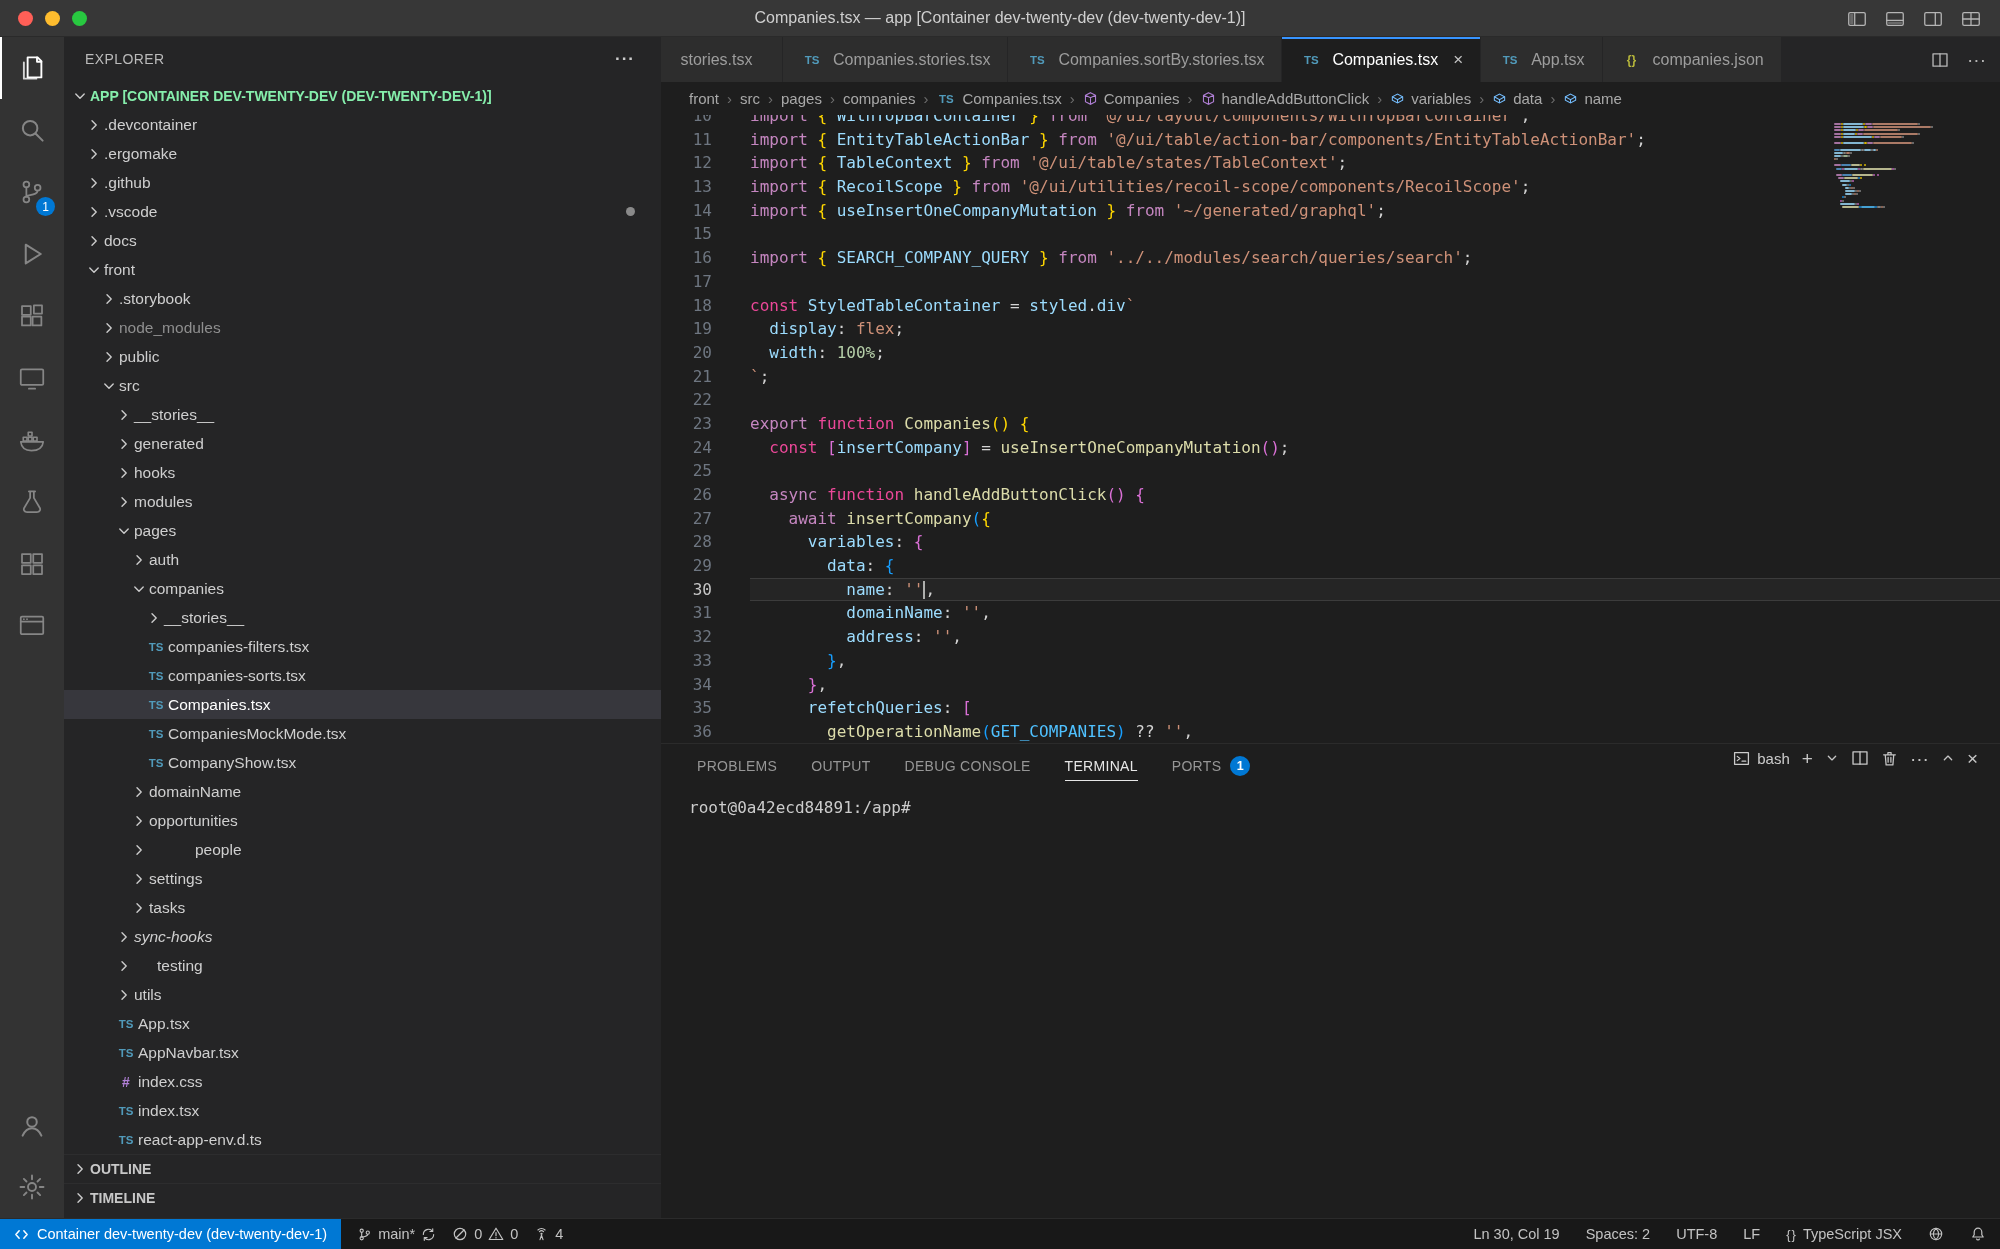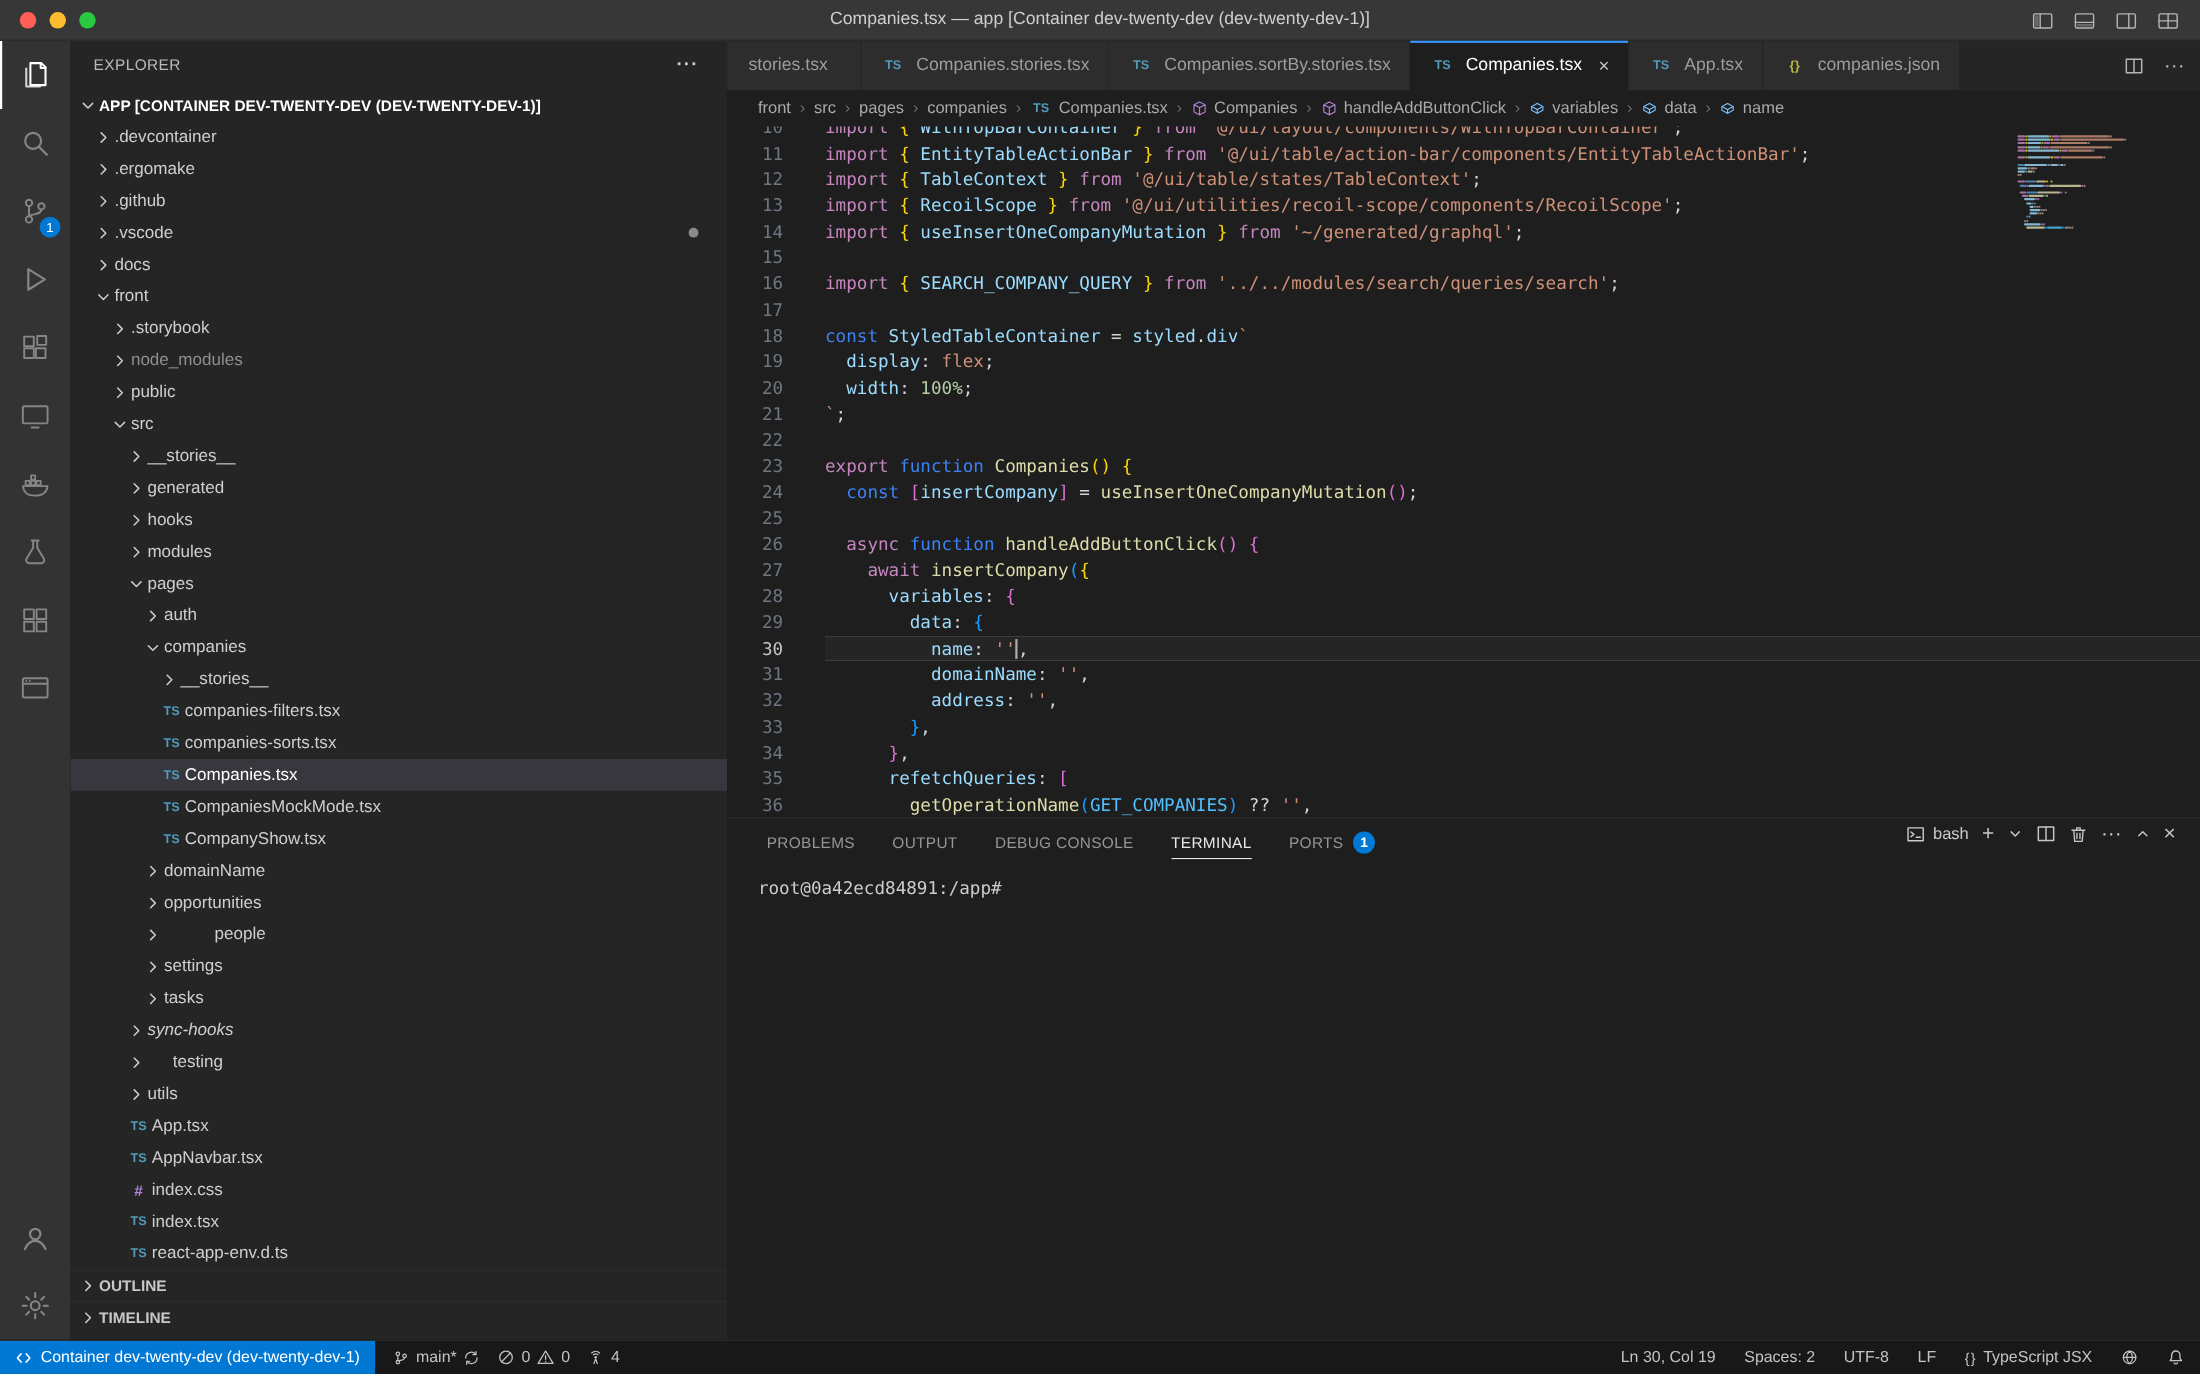--- a/index.html
+++ b/index.html
@@ -16,21 +16,21 @@
   .workbench{flex:1;display:flex;min-height:0}
   .activitybar{width:64px;background:#333333;display:flex;flex-direction:column;align-items:stretch;flex:none}
   .ab-item{width:64px;height:62px;display:flex;align-items:center;justify-content:center;color:#868686;position:relative;cursor:pointer}
   .ab-item.active{color:#ffffff;box-shadow:inset 2px 0 0 #ffffff}
   .ab-badge{position:absolute;right:9px;bottom:7px;min-width:19px;height:19px;border-radius:10px;background:#0078d4;color:#fff;font-size:12px;display:flex;align-items:center;justify-content:center;padding:0 4px}
   .ab-spacer{margin-top:auto}
   
   .sidebar{width:597px;background:#252526;flex:none;display:flex;flex-direction:column;overflow:hidden}
   .sb-title{height:44px;flex:none;display:flex;align-items:center;justify-content:space-between;padding:0 26px 0 21px;font-size:14px;color:#bbbbbb;letter-spacing:.4px}
   .more-btn{color:#cccccc;font-size:17px;font-weight:bold;letter-spacing:1px;cursor:pointer}
-  .sb-root{height:29px;flex:none;display:flex;align-items:center;font-weight:bold;font-size:14px;color:#ffffff;padding-left:6px;cursor:pointer}
+  .sb-root{height:29px;flex:none;display:flex;align-items:center;font-weight:bold;font-size:14px;color:#86efac;padding-left:6px;cursor:pointer}
   .chev-slot{width:20px;height:20px;display:flex;align-items:center;justify-content:center;flex:none;color:#cccccc}
   .tree{flex:none}
   .tree-row{height:29px;display:flex;align-items:center;font-size:15.5px;cursor:pointer;position:relative;color:#cfcfcf}
   .tree-row.selected{background:#37373d;color:#ffffff}
   .tree-row.dim .tree-label{color:#8f8f8f}
   .tree-label{white-space:nowrap}
   .file-ico{width:24px;flex:none;text-align:center;font-weight:bold;font-size:11.5px;font-family:"Liberation Sans",sans-serif}
   .ico-ts{color:#519aba}.ico-css{color:#b180d7;font-size:14px}.ico-json{color:#b7b73b;font-size:12px}
   .mod-dot{position:absolute;right:26px;width:9px;height:9px;border-radius:50%;background:#8a8a8a}
   .sb-section{height:29px;flex:none;display:flex;align-items:center;font-weight:bold;font-size:14px;color:#c8c8c8;border-top:1px solid #2d2d2e;padding-left:6px;cursor:pointer}
@@ -48,21 +48,21 @@
   .bc-sep{color:#6e6e6e}
   .bc-item{display:flex;align-items:center;gap:6px;cursor:pointer}
   
   .editor{flex:1;position:relative;overflow:hidden;font-family:"DejaVu Sans Mono",monospace;font-size:16px}
   .code-scroll{margin-top:-11px}
   .code-line{display:flex;height:23.7px;line-height:23.7px}
   .ln{width:89px;padding-right:38px;text-align:right;color:#6e7681;flex:none}
   .code-line.current .ln{color:#c6c6c6}
   .lc{flex:1;white-space:pre}
   .code-line.current .lc{background:rgba(255,255,255,.035);box-shadow:inset 0 1px 0 #3c3c3c, inset 0 -1px 0 #3c3c3c}
-  .kw{color:#C586C0}.kb{color:#3b82f6}.id{color:#9CDCFE}.fn{color:#DCDCAA}.st{color:#CE9178}
+  .kw{color:#C586C0}.kb{color:#ec4899}.id{color:#9CDCFE}.fn{color:#DCDCAA}.st{color:#CE9178}
   .nu{color:#B5CEA8}.pl{color:#D4D4D4}.b1{color:#FFD700}.b2{color:#DA70D6}.b3{color:#179FFF}.cs{color:#4FC1FF}
   .cursor{display:inline-block;width:2px;height:18px;background:#aeafad;vertical-align:middle}
   .minimap{position:absolute;top:4px;right:14px;width:152px;padding-top:4px}
   .mm-line{height:2px;margin-bottom:1.2px;display:flex}
   .mm-line span{height:2px;border-radius:1px;opacity:.8;flex:none}
   
   .panel{height:475px;flex:none;border-top:1px solid #2b2b2b;display:flex;flex-direction:column}
   .panel-head{height:44px;flex:none;display:flex;align-items:flex-end;padding-left:36px;position:relative}
   .ptab{font-size:14px;color:#969696;letter-spacing:.3px;margin-right:34px;height:100%;display:flex;align-items:center;position:relative;cursor:pointer}
   .ptab.active{color:#e7e7e7}

